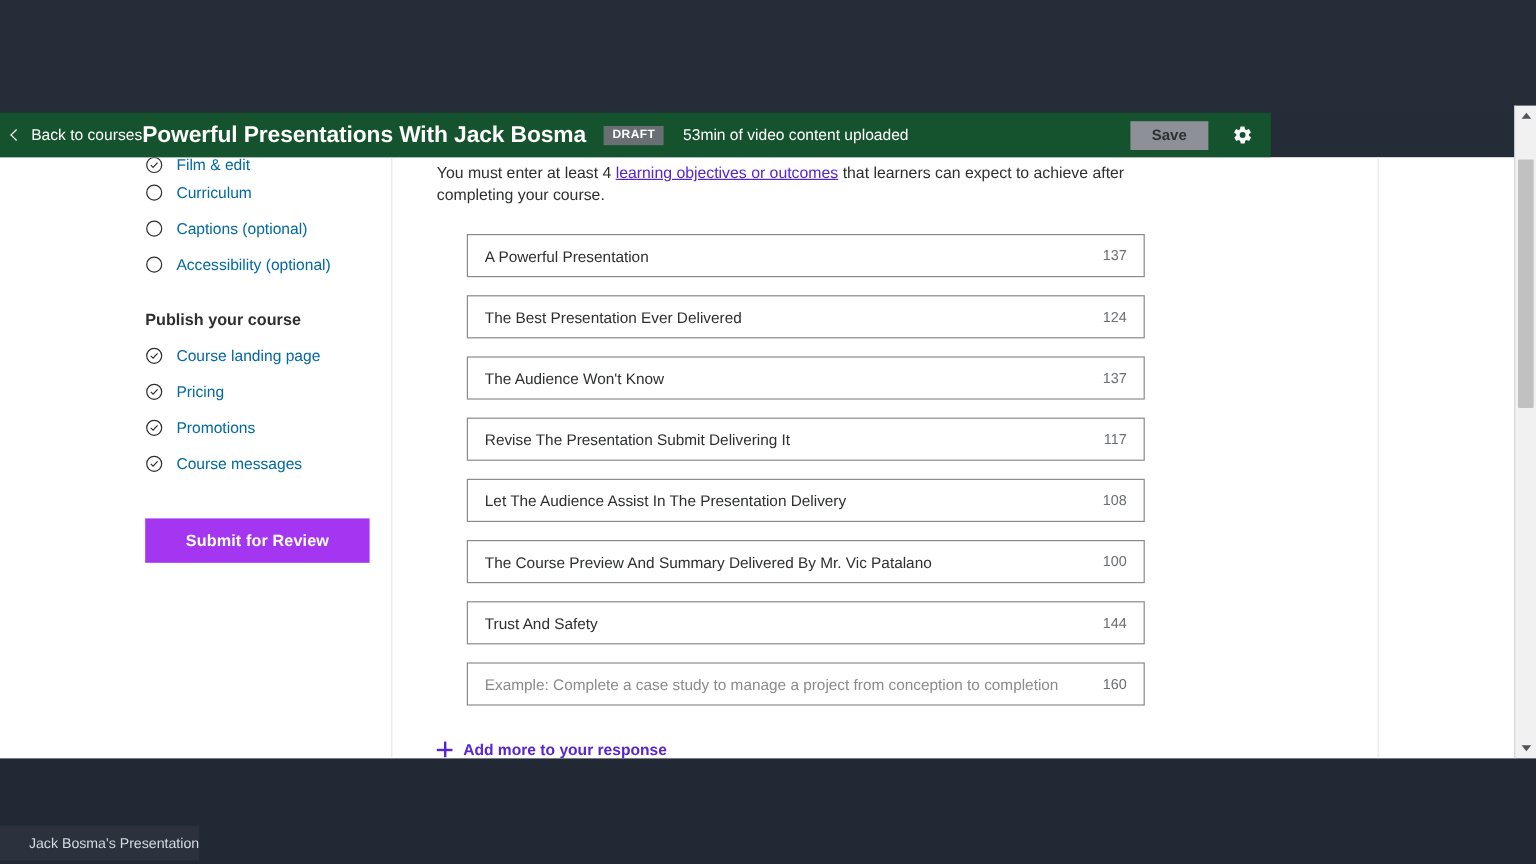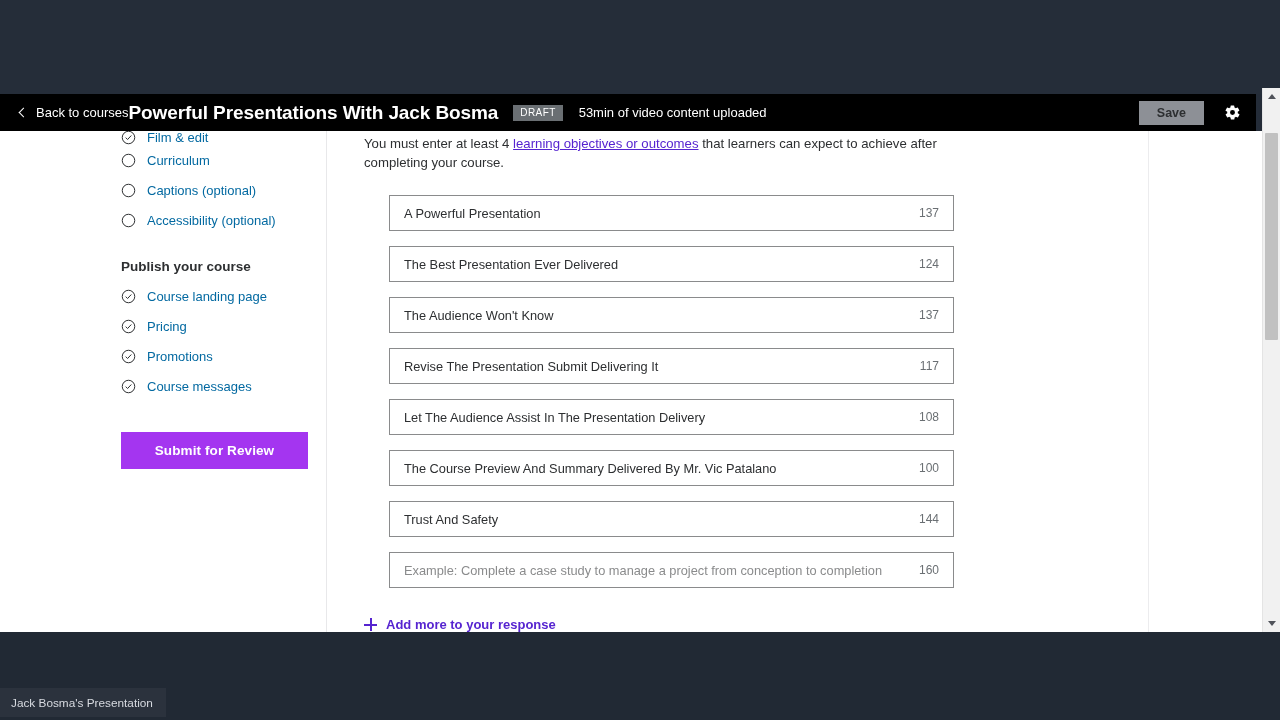--- a/index.html
+++ b/index.html
@@ -31,25 +31,25 @@
     position: absolute;
     left: 0; top: 632px;
     width: 1280px; height: 88px;
     background: #212934;
   }
 
   
   .appbar {
     position: absolute;
     left: 0; top: 94px;
-    width: 1256px; height: 37px;
-    background: #000000;
-    display: flex;
-    align-items: center;
-    padding: 0 0 0 20px;
+    width: 1059px; height: 37px;
+    background: #14532d;
+    display: flex;
+    align-items: center;
+    padding: 0 0 0 10px;
     color: #ffffff;
     z-index: 5;
   }
   .back-link {
     display: flex;
     align-items: center;
     gap: 9px;
     font-size: 13px;
     color: #ffffff;
     cursor: pointer;
@@ -67,21 +67,21 @@
     font-size: 19px;
     font-weight: bold;
     white-space: nowrap;
     letter-spacing: -0.1px;
   }
   .draft-badge {
     margin-left: 15px;
     background: #6a6f73;
     color: #ffffff;
     font-size: 10px;
-    font-weight: normal;
+    font-weight: bold;
     letter-spacing: 0.4px;
     padding: 3px 7px 3px 7px;
     line-height: 1;
   }
   .video-status {
     margin-left: 16px;
     font-size: 13px;
     color: #ffffff;
     white-space: nowrap;
   }
@@ -291,20 +291,21 @@
     width: 166px; height: 29px;
     background: #2b323d;
     display: flex;
     align-items: center;
     padding-left: 11px;
     color: #d7dae0;
     font-size: 11.8px;
     white-space: nowrap;
     overflow: hidden;
     cursor: pointer;
+    justify-content: flex-end;
   }
 </style>
 </head>
 <body>
 
 <div id="screen">
 
   <div class="backdrop-top"></div>
   <div class="backdrop-bottom"></div>
 

